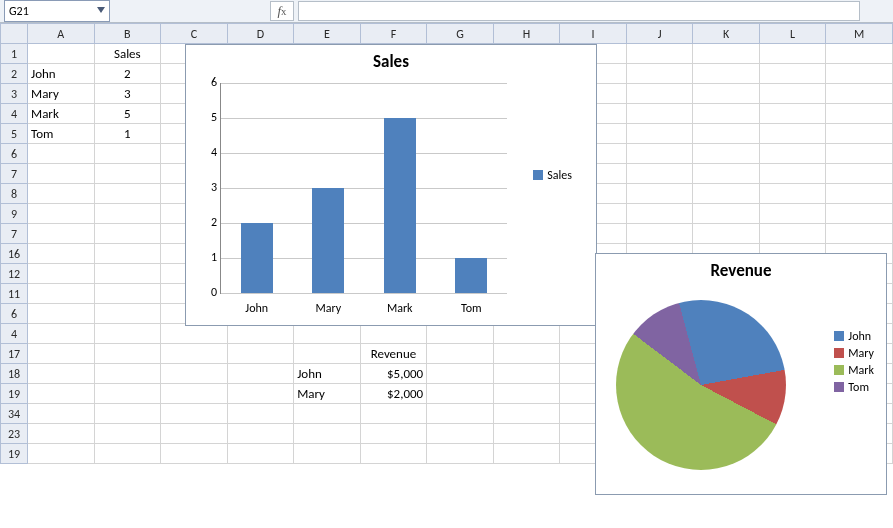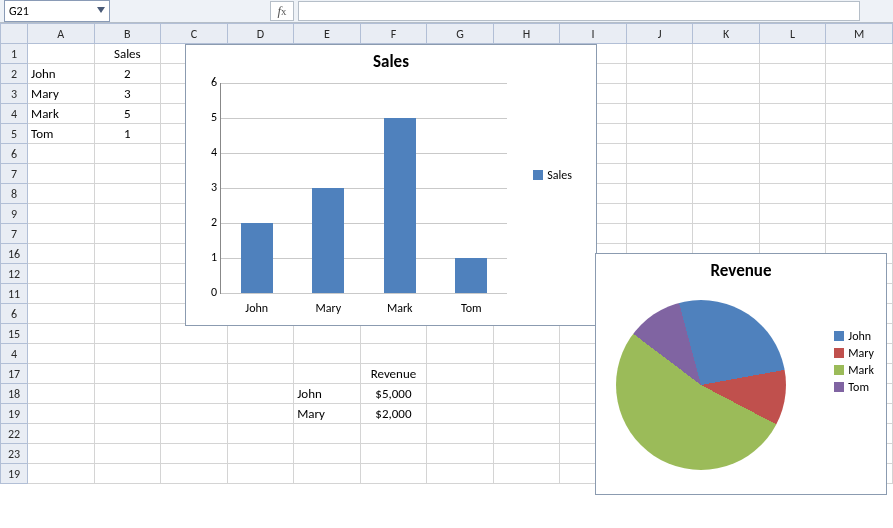--- a/index.html
+++ b/index.html
@@ -30,21 +30,21 @@
   table.grid{border-collapse:collapse;table-layout:fixed;width:100%;}
   table.grid th,table.grid td{border:1px solid var(--grid-border);height:var(--cell-h);padding:0 3px;white-space:nowrap;overflow:hidden;}
   table.grid th{background:var(--header-bg);border-color:var(--header-border);font-weight:normal;font-size:12px;color:#2a2a2a;}
   table.grid th.rowh{width:24px;text-align:center;}
   table.grid th.colh{text-align:center;}
   table.grid td{background:#fff;font-size:13px;}
   col.rowcol{width:26px;}
   col.c{width:64px;}
   .al{text-align:left;}
   .ac{text-align:center;}
-  .ar{text-align:center;}
+  .ar{text-align:right;}
 
   
   .chart{position:absolute;background:#fff;border:1px solid #8b9bb0;}
   .chart .title{font-weight:700;font-size:17px;text-align:center;padding-top:6px;}
   .legend{position:absolute;font-size:12px;}
   .legend .item{display:flex;align-items:center;margin:3px 0;}
   .legend .sw{width:10px;height:10px;margin-right:4px;}
 
   
   .bar-chart{left:185px;top:44px;width:410px;height:280px;}
@@ -336,36 +336,20 @@
             <td></td>
             <td></td>
             <td></td>
             <td></td>
             <td></td>
             <td></td>
             <td></td>
             <td></td>
           </tr>
           <tr>
-            <th class="rowh">15</th>
-            <td></td>
-            <td></td>
-            <td></td>
-            <td></td>
-            <td></td>
-            <td></td>
-            <td></td>
-            <td></td>
-            <td></td>
-            <td></td>
-            <td></td>
-            <td></td>
-            <td></td>
-          </tr>
-          <tr>
             <th class="rowh">4</th>
             <td></td>
             <td></td>
             <td></td>
             <td></td>
             <td></td>
             <td></td>
             <td></td>
             <td></td>
             <td></td>
@@ -416,21 +400,21 @@
             <td class="ar">$2,000</td>
             <td></td>
             <td></td>
             <td></td>
             <td></td>
             <td></td>
             <td></td>
             <td></td>
           </tr>
           <tr>
-            <th class="rowh">22</th>
+            <th class="rowh">34</th>
             <td></td>
             <td></td>
             <td></td>
             <td></td>
             <td></td>
             <td></td>
             <td></td>
             <td></td>
             <td></td>
             <td></td>

